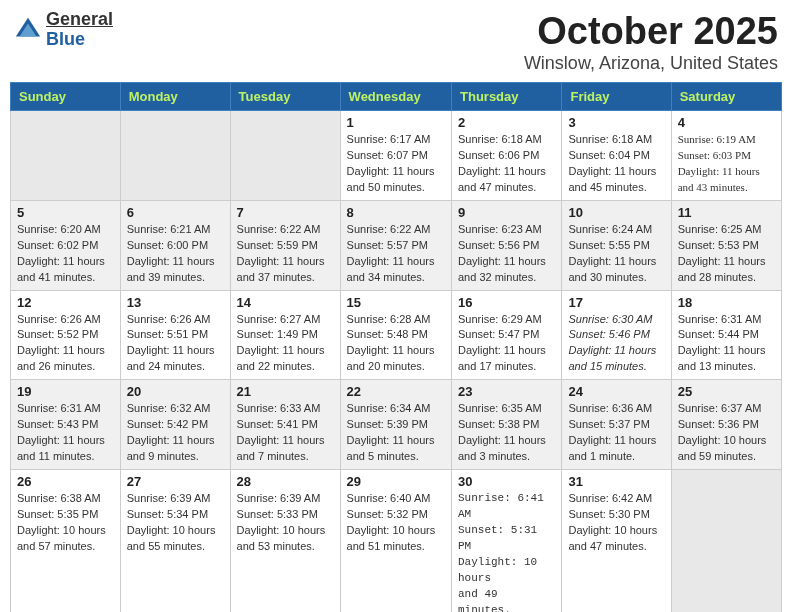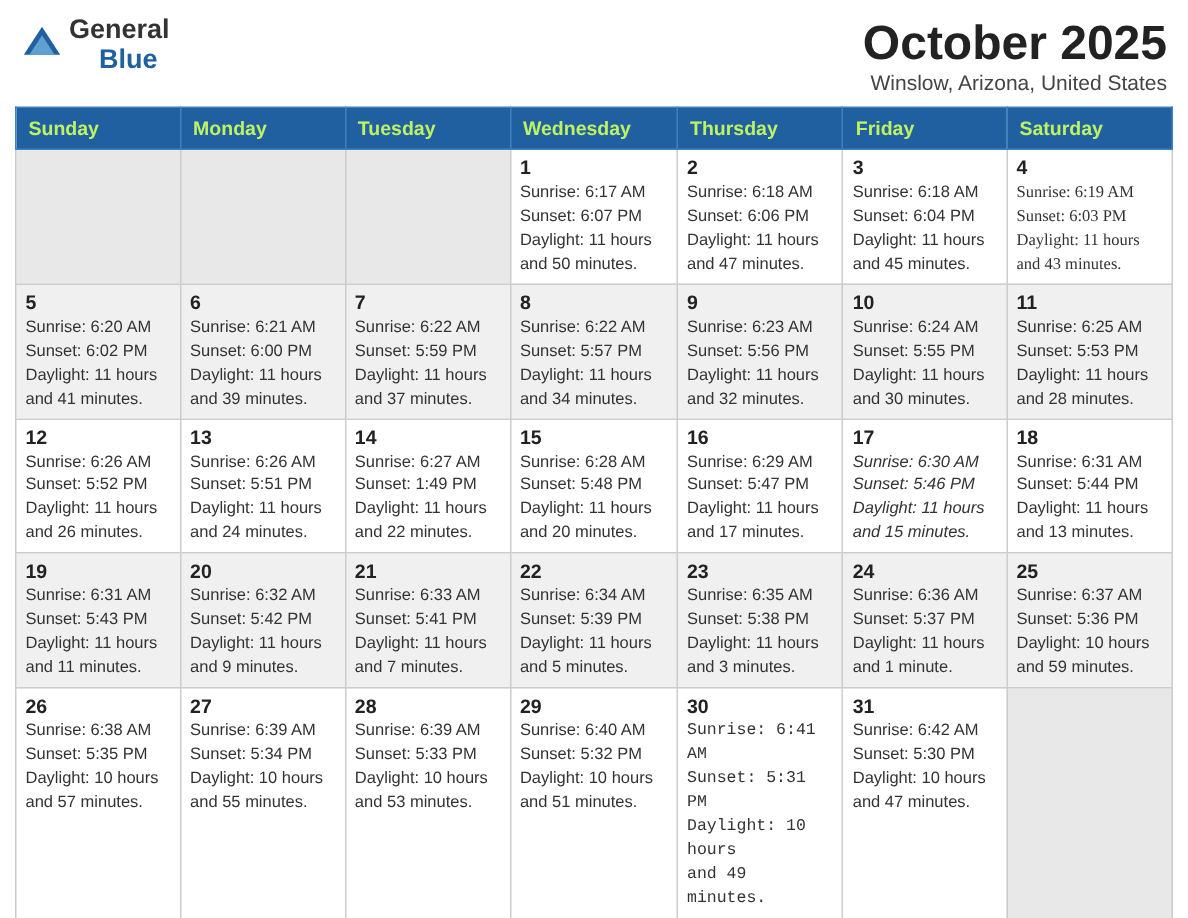--- a/index.html
+++ b/index.html
@@ -22,36 +22,36 @@
       align-items: center;
       gap: 4px;
     }
     .logo-text {
       display: flex;
       flex-direction: column;
       font-size: 18px;
       font-weight: bold;
       line-height: 1.1;
     }
-    .logo-general { color: #333; }
-    .logo-blue { color: #2060a0; margin-left: 20px; }
+    .logo-general { color: #333; text-decoration: underline; }
+    .logo-blue { color: #2060a0; }
     .logo-icon {
       width: 28px;
       height: 28px;
     }
     .title-block {
       text-align: right;
     }
     .month-title {
-      font-size: 32px;
+      font-size: 38px;
       font-weight: bold;
       color: #222;
     }
     .location {
-      font-size: 14px;
+      font-size: 18px;
       color: #444;
     }
     .calendar {
       width: 100%;
       border-collapse: collapse;
       border: 1px solid #ccc;
     }
     .calendar th {
       background-color: #2060a0;
       color: #bef264;

